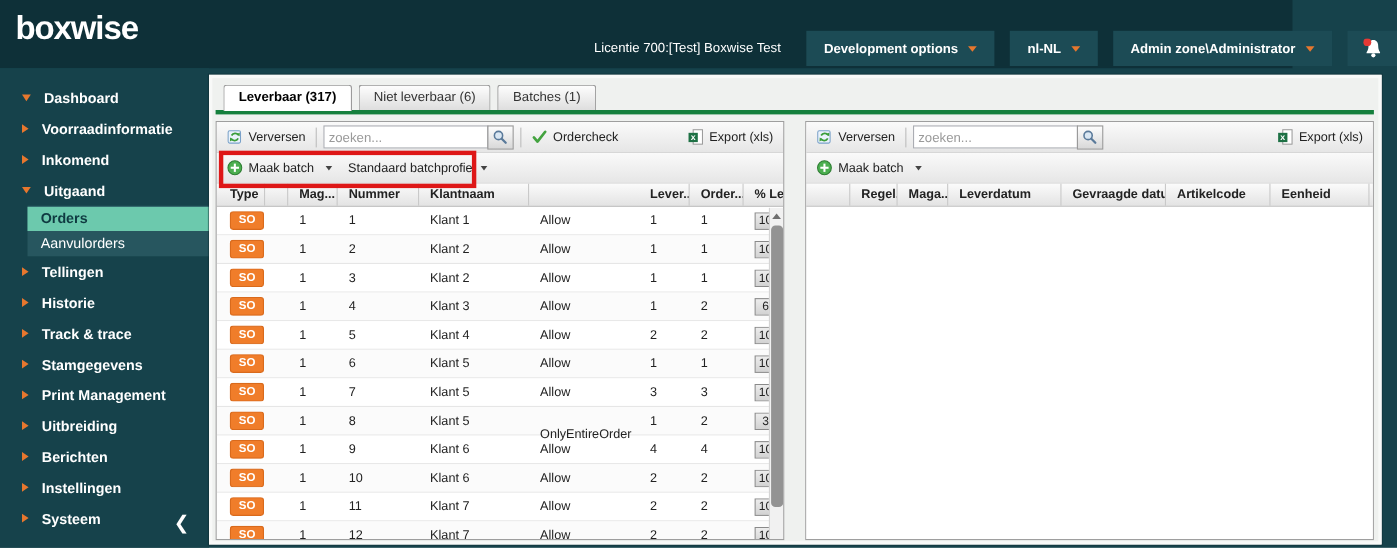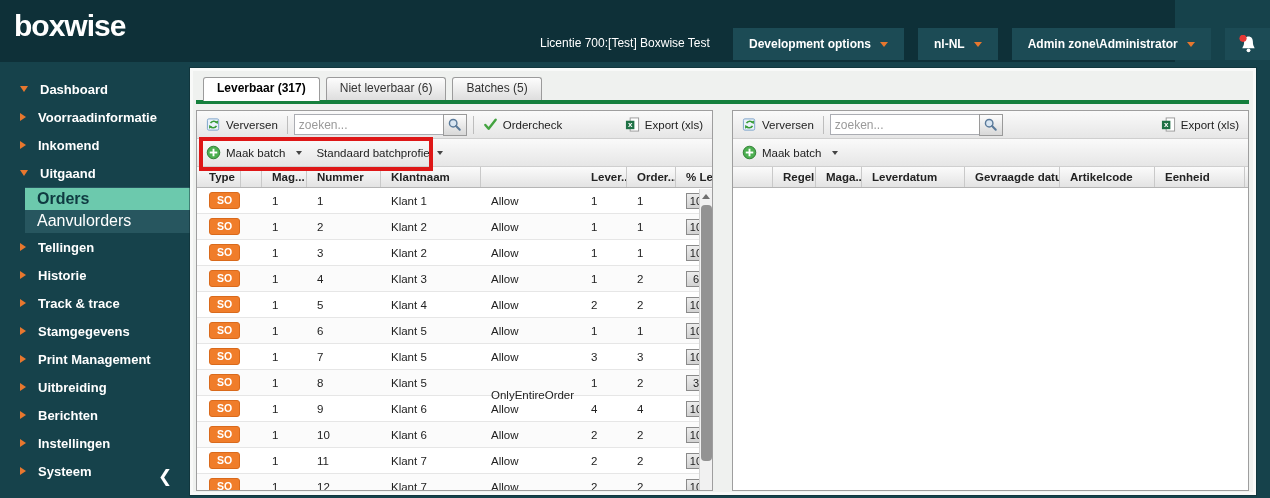--- a/index.html
+++ b/index.html
@@ -16,21 +16,21 @@
   .caret-orange { width:0; height:0; border-left:4px solid transparent; border-right:4px solid transparent; border-top:5px solid #e7772e; margin-left:9px; display:inline-block; }
   .bell-btn { background:#1c4b55; width:48px; display:flex; align-items:center; justify-content:center; position:relative; cursor:pointer; }
 
   
   .sidebar { position:absolute; left:0; top:62px; width:190px; height:436px; background:#16424b; padding-top:13px; }
   .side-item { height:28px; display:flex; align-items:center; padding-left:20px; color:#fff; font-size:13px; font-weight:bold; cursor:pointer; }
   .side-item .tri { margin-right:12px; width:0; height:0; }
   .tri-right { border-top:4.5px solid transparent; border-bottom:4.5px solid transparent; border-left:6px solid #e7772e; }
   .tri-down  { border-left:4.5px solid transparent; border-right:4.5px solid transparent; border-top:6px solid #e7772e; }
   .submenu { margin-left:25px; width:165px; background:#27565f; padding:1px 0; }
-  .sub-item { height:22px; line-height:22px; padding-left:12px; font-size:16px; color:#fff; cursor:pointer; }
+  .sub-item { height:22px; line-height:22px; padding-left:12px; font-size:13px; color:#fff; cursor:pointer; }
   .sub-item.selected { background:#6cc9ad; color:#0f3a41; font-weight:bold; }
   .collapse-chevron { position:absolute; left:158px; top:404px; color:#fff; font-size:17px; font-weight:bold; cursor:pointer; }
 
   
   .main-panel { position:absolute; left:190px; top:68px; width:1066px; height:427px; background:#eff1ef; border:3px solid #f8f9f8; box-shadow:0 0 0 1px rgba(10,40,45,.45); }
 
   .tabstrip { position:absolute; left:196px; top:75px; width:1053px; height:29px; border-bottom:4px solid #15803d; padding-left:7px; display:flex; align-items:flex-end; }
   .tab { height:23px; line-height:21px; padding:0 13px; font-size:12px; color:#333; background:linear-gradient(#fdfdfd,#dedede); border:1px solid #9b9b9b; border-bottom:none; border-radius:3px 3px 0 0; margin-right:6px; cursor:pointer; white-space:nowrap; }
   .tab.active { background:#fff; font-weight:bold; color:#000; height:24px; margin-bottom:-1px; position:relative; z-index:2; }
 
@@ -163,21 +163,21 @@
           <span>Systeem</span>
         </div>
       </div>
     <div class="collapse-chevron">❮</div>
   </div>
 
   <div class="main-panel"></div>
   <div class="tabstrip" id="tabstrip">
       <div class="tab active">Leverbaar (317)</div>
       <div class="tab">Niet leverbaar (6)</div>
-      <div class="tab">Batches (5)</div>
+      <div class="tab">Batches (1)</div>
     </div>
 
   <div class="grid grid-left">
     <div class="gtoolbar">
       <div class="tbtn">
         <svg class="icon14" viewBox="0 0 16 16">
           <rect x="1.5" y="2" width="12" height="12" rx="1.5" fill="#eaf2fb" stroke="#7aa1c9"></rect>
           <path d="M11.6 6.2 A4 4 0 0 0 4.8 6.6" fill="none" stroke="#3a9d3a" stroke-width="1.7"></path>
           <polygon points="12.8,3.6 12.6,7.4 9.4,5.6" fill="#3a9d3a"></polygon>
           <path d="M4.4 9.8 A4 4 0 0 0 11.2 9.4" fill="none" stroke="#3a9d3a" stroke-width="1.7"></path>

